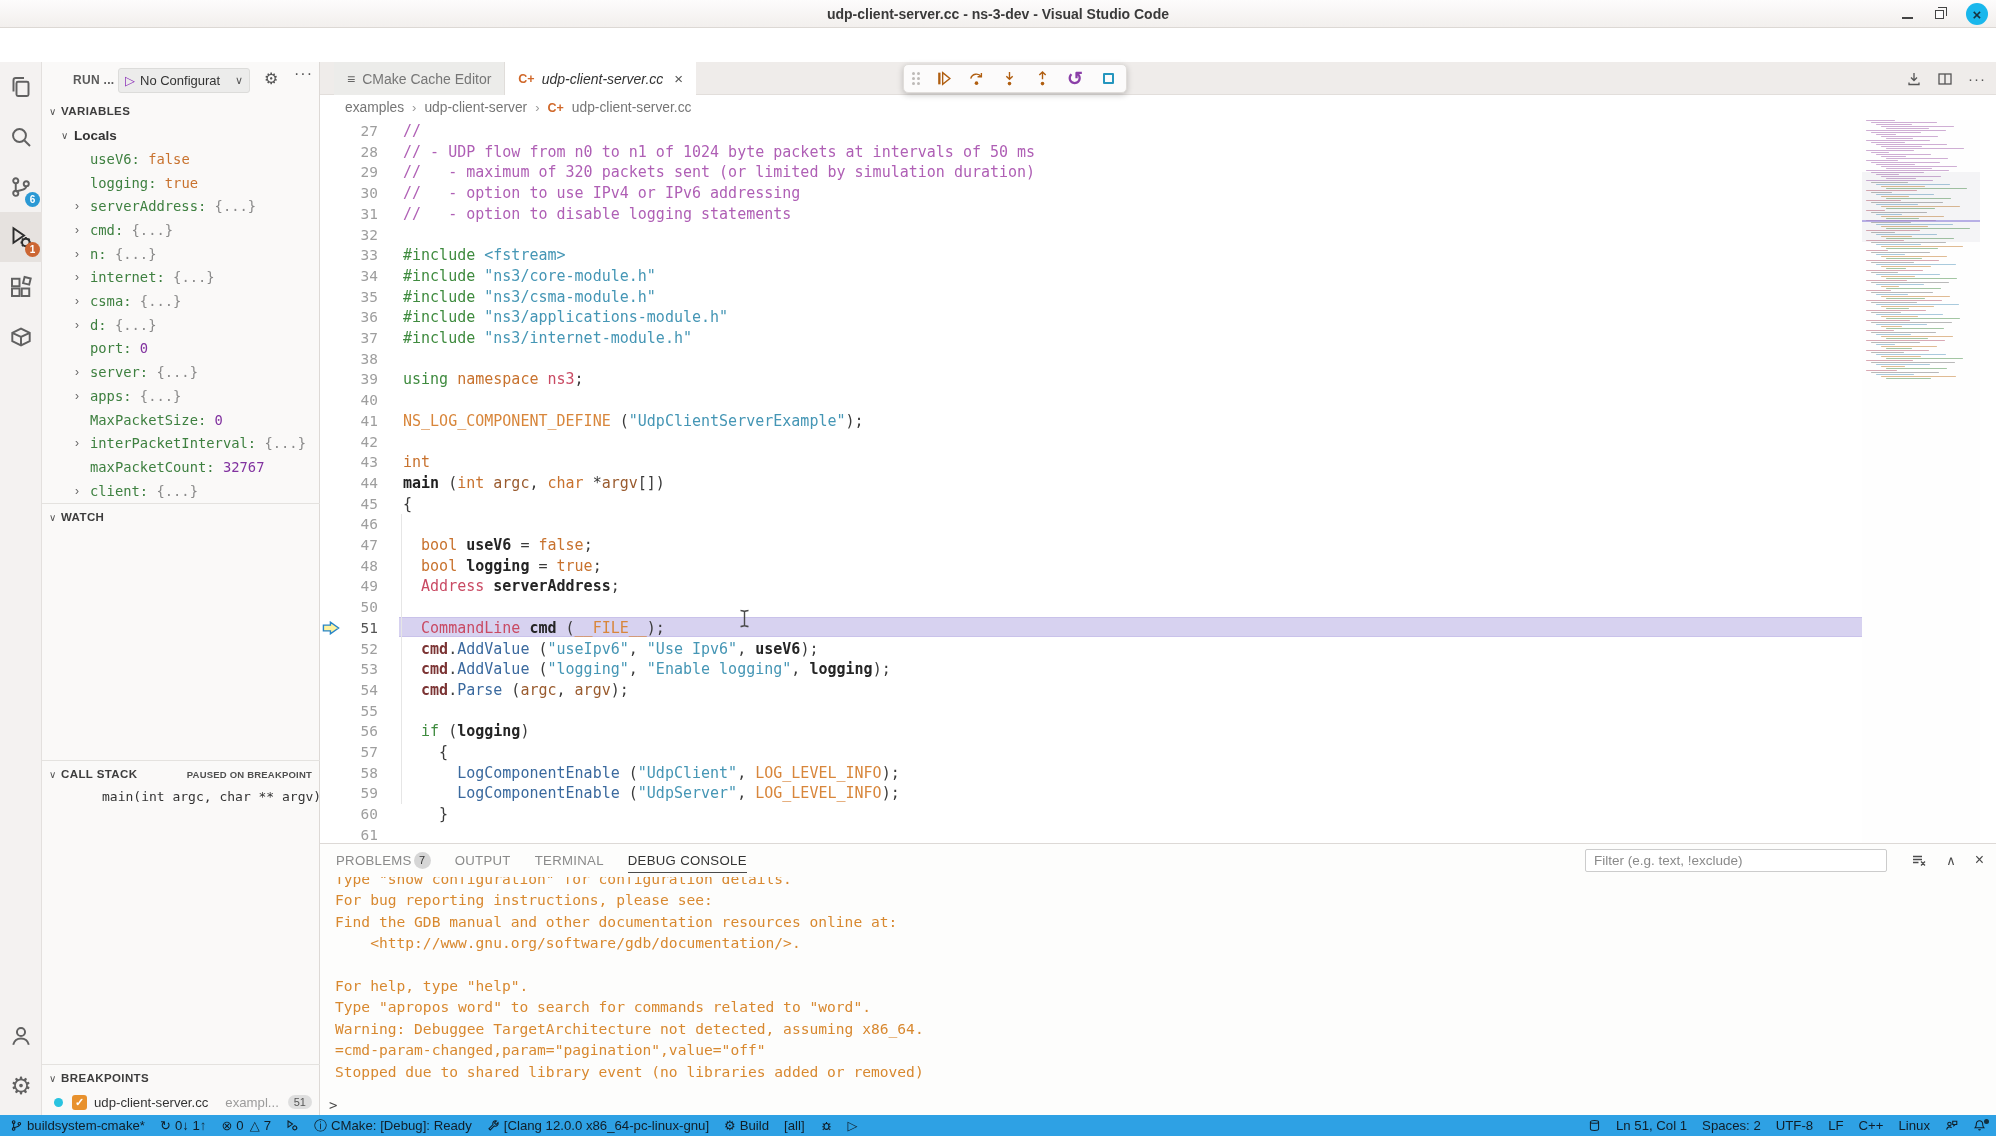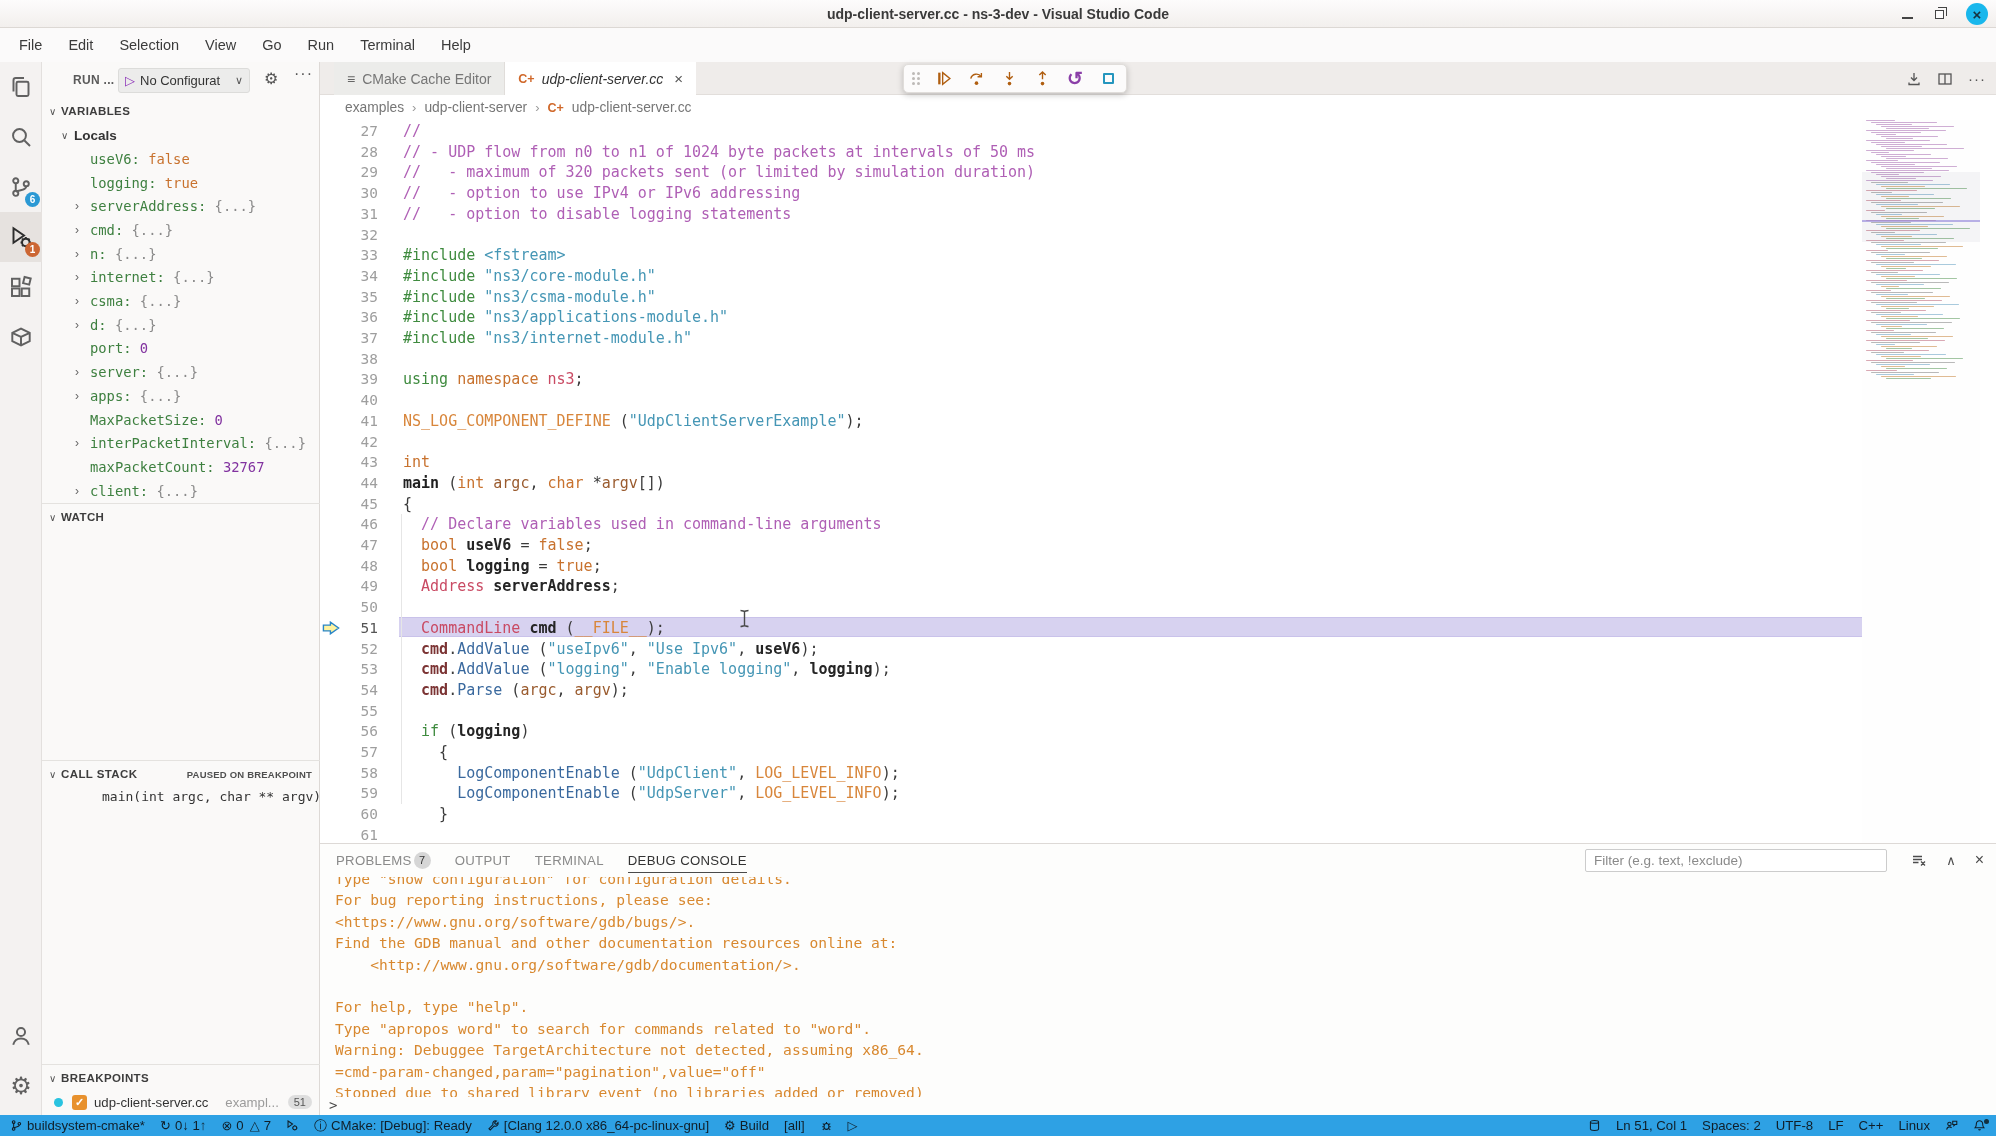--- a/index.html
+++ b/index.html
@@ -162,30 +162,20 @@
 
   <div id="titlebar">
     <div id="win-title">udp-client-server.cc - ns-3-dev - Visual Studio Code</div>
     <div class="win-ctrls">
       <div class="win-min"></div>
       <div class="win-restore"></div>
       <div class="win-close" style="background: rgb(25, 183, 236);">×</div>
     </div>
   </div>
 
-  <div id="menubar">
-      <span class="menu-item">File</span>
-      <span class="menu-item">Edit</span>
-      <span class="menu-item">Selection</span>
-      <span class="menu-item">View</span>
-      <span class="menu-item">Go</span>
-      <span class="menu-item">Run</span>
-      <span class="menu-item">Terminal</span>
-      <span class="menu-item">Help</span>
-    </div>
 
   <div id="activitybar">
     <div id="ab-top">
         <div class="ab-item">
           <svg class="ic" width="24" height="24" viewBox="0 0 16 16" fill="none" stroke="currentColor" stroke-width="1.3">
             <rect x="5" y="4.5" width="8" height="9.5" rx="1"></rect>
             <path d="M3 11V3.5a1.5 1.5 0 0 1 1.5-1.5H10"></path>
           </svg>
         </div>
         <div class="ab-item">
@@ -497,21 +487,20 @@
           <div class="code-row" style="top: 352.9px;">
             <span class="ln">44</span>
             <span class="code"><span class="tk-mn">main</span><span class="tk-pl"> (</span><span class="tk-ko">int</span><span class="tk-pl"> </span><span class="tk-pm">argc</span><span class="tk-pl">, </span><span class="tk-ko">char</span><span class="tk-pl"> *</span><span class="tk-pm">argv</span><span class="tk-pl">[])</span></span>
           </div>
           <div class="code-row" style="top: 373.6px;">
             <span class="ln">45</span>
             <span class="code"><span class="tk-pl">{</span></span>
           </div>
           <div class="code-row" style="top: 394.3px;">
             <span class="ln">46</span>
-            <span class="code"><span class="tk-pl">  </span><span class="tk-c">// Declare variables used in command-line arguments</span></span>
           </div>
           <div class="code-row" style="top: 415px;">
             <span class="ln">47</span>
             <span class="code"><span class="tk-pl">  </span><span class="tk-ko">bool</span><span class="tk-pl"> </span><span class="tk-vr">useV6</span><span class="tk-pl"> = </span><span class="tk-ko">false</span><span class="tk-pl">;</span></span>
           </div>
           <div class="code-row" style="top: 435.7px;">
             <span class="ln">48</span>
             <span class="code"><span class="tk-pl">  </span><span class="tk-ko">bool</span><span class="tk-pl"> </span><span class="tk-vr">logging</span><span class="tk-pl"> = </span><span class="tk-ko">true</span><span class="tk-pl">;</span></span>
           </div>
           <div class="code-row" style="top: 456.4px;">
@@ -732,21 +721,20 @@
               <path d="M2 4.5h9M2 7.5h9M2 10.5h5.5M10 9.5l4 4M14 9.5l-4 4"></path>
             </svg>
         </span>
         <span style="font-size:13px">∧</span>
         <span style="font-size:16px">×</span>
       </div>
       <div id="console">
         <div id="console-inner">
             <div class="con-line" style="color: rgb(216, 136, 47);">Type "show configuration" for configuration details.</div>
             <div class="con-line">For bug reporting instructions, please see:</div>
-            <div class="con-line">&lt;https://www.gnu.org/software/gdb/bugs/&gt;.</div>
             <div class="con-line">Find the GDB manual and other documentation resources online at:</div>
             <div class="con-line">    &lt;http://www.gnu.org/software/gdb/documentation/&gt;.</div>
             <div class="con-line"> </div>
             <div class="con-line">For help, type "help".</div>
             <div class="con-line">Type "apropos word" to search for commands related to "word".</div>
             <div class="con-line">Warning: Debuggee TargetArchitecture not detected, assuming x86_64.</div>
             <div class="con-line">=cmd-param-changed,param="pagination",value="off"</div>
             <div class="con-line">Stopped due to shared library event (no libraries added or removed)</div>
           </div>
       </div>

